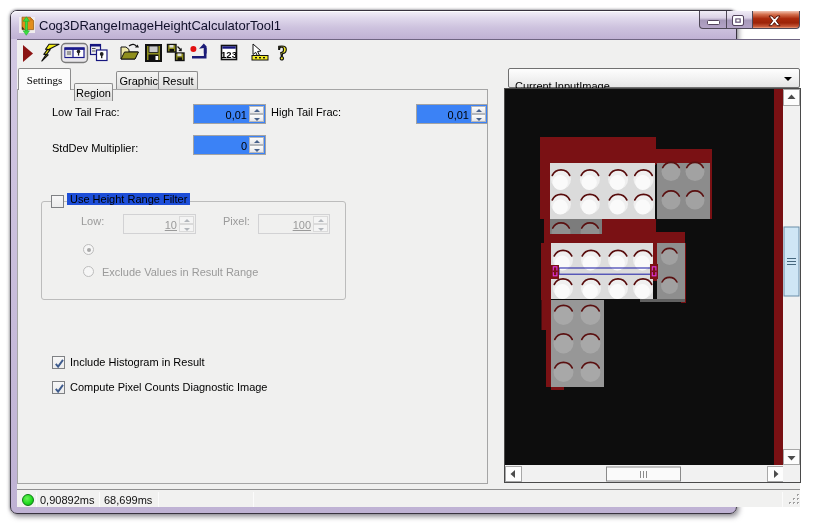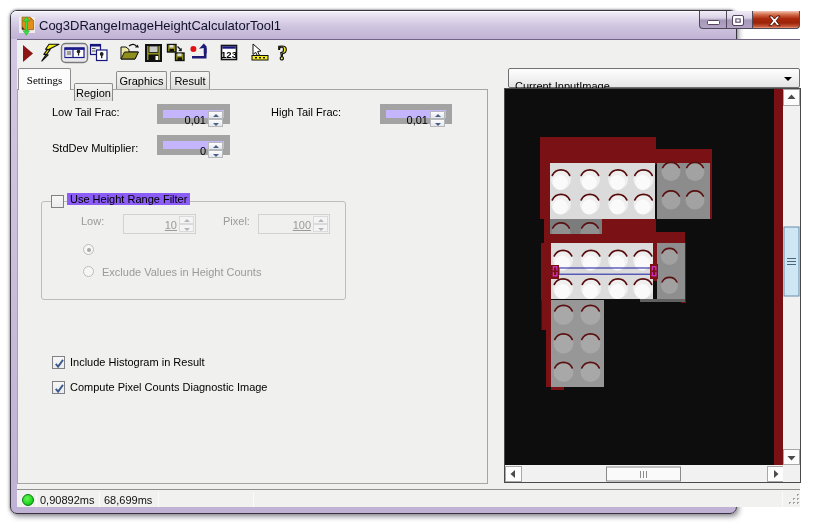--- a/index.html
+++ b/index.html
@@ -25,26 +25,26 @@
 .capg{position:absolute;}
 
 #client{position:absolute;left:6px;top:28px;width:783px;height:468px;background:#f0f0ef;border-top:1px solid #6f6582;}
 
 
 .tab{position:absolute;font-size:11px;color:#000;text-align:center;}
 #tab-settings{left:1px;top:28px;width:53px;height:22px;background:#fcfcfc;border:1px solid #8c8c8c;border-bottom:none;border-radius:2px 2px 0 0;line-height:22px;z-index:3;font-family:Liberation Serif, serif;}
 .tabi{top:31px;height:18px;background:linear-gradient(#f4f4f3,#e7e7e6 70%,#dadad9);border:1px solid #8c8c8c;border-bottom:none;border-radius:2px 2px 0 0;line-height:18px;z-index:1;}
 #tab-region{left:57px;width:39px;margin-top:12px;}
 #tab-graphics{left:99px;width:51px;}
-#tab-result{left:153px;width:40px;text-align:center;}
+#tab-result{left:141px;width:40px;text-align:center;}
 #pane{position:absolute;left:0px;top:49px;width:471px;height:395px;background:#f0f0ef;border:1px solid #a5a5a5;}
 
 label.l{position:absolute;font-size:11px;color:#000;white-space:nowrap;}
 label.g{position:absolute;font-size:11px;color:#9a9a9a;white-space:nowrap;}
-.nud{position:absolute;width:73px;height:20px;background:#c4b5fd;border:6px solid #a3a3a3;font-size:11px;}
+.nud{position:absolute;width:73px;height:20px;background:#3b82f6;border:1px solid #a3a3a3;font-size:11px;margin-left:36px;}
 .nud .val{position:absolute;right:18px;top:4px;}
 .nud-d{position:absolute;width:73px;height:20px;background:#f0f0ef;border:1px solid #d2d2d4;font-size:11px;color:#9a9a9a;}
 .nud-d .val{position:absolute;right:18px;top:4px;text-decoration:underline;}
 .spin{position:absolute;right:1px;top:1px;width:15px;height:16px;}
 .spb{position:absolute;left:0;width:15px;height:8px;background:linear-gradient(#fdfdfd,#e6e6e9);border:1px solid #b5b8bd;}
 .spb.up{top:0;} .spb.dn{top:8px;}
 .arr-up{position:absolute;left:3.5px;top:2px;width:0;height:0;border-left:3.5px solid transparent;border-right:3.5px solid transparent;border-bottom:3.5px solid #47618b;}
 .arr-dn{position:absolute;left:3.5px;top:2.5px;width:0;height:0;border-left:3.5px solid transparent;border-right:3.5px solid transparent;border-top:3.5px solid #47618b;}
 .spin-d .spb{background:#f4f4f4;border-color:#dadada;}
 .spin-d .arr-up{border-bottom-color:#b2b6bb;}
@@ -201,21 +201,21 @@
             <span class="spb up">
               <span class="arr-up"></span>
             </span>
             <span class="spb dn">
               <span class="arr-dn"></span>
             </span>
           </span>
         </div>
     <div id="grp"></div>
     <div class="cb" style="left:34px;top:155px"></div>
-    <label class="l" style="left:50px;top:153px;background:#8b5cf6;padding:0 3px">Use Height Range Filter</label>
+    <label class="l" style="left:50px;top:153px;background:#1d4ed8;padding:0 3px">Use Height Range Filter</label>
     <label class="g" style="left:64px;top:175px">Low:</label>
     <div class="nud-d" style="left:106px;top:174px">
           <span class="val">10</span>
       <span class="spin spin-d">
             <span class="spb up">
               <span class="arr-up"></span>
             </span>
             <span class="spb dn">
               <span class="arr-dn"></span>
             </span>
@@ -230,21 +230,21 @@
             </span>
             <span class="spb dn">
               <span class="arr-dn"></span>
             </span>
           </span>
         </div>
     <div class="rad" style="left:66px;top:204px">
           <span class="dot"></span>
         </div>
     <div class="rad" style="left:66px;top:226px"></div>
-    <label class="g" style="left:85px;top:226px">Exclude Values in Height Counts</label>
+    <label class="g" style="left:85px;top:226px">Exclude Values in Result Range</label>
     <div class="cb" style="left:35px;top:316px">
           <svg width="13" height="13" viewBox="0 0 13 13">
             <path d="M2.8,6.9 L5.1,9.6 L10,2.9" fill="none" stroke="#3e5b8d" stroke-width="1.9"></path>
           </svg>
         </div>
     <label class="l" style="left:53px;top:316px">Include Histogram in Result</label>
     <div class="cb" style="left:35px;top:341px">
           <svg width="13" height="13" viewBox="0 0 13 13">
             <path d="M2.8,6.9 L5.1,9.6 L10,2.9" fill="none" stroke="#3e5b8d" stroke-width="1.9"></path>
           </svg>

